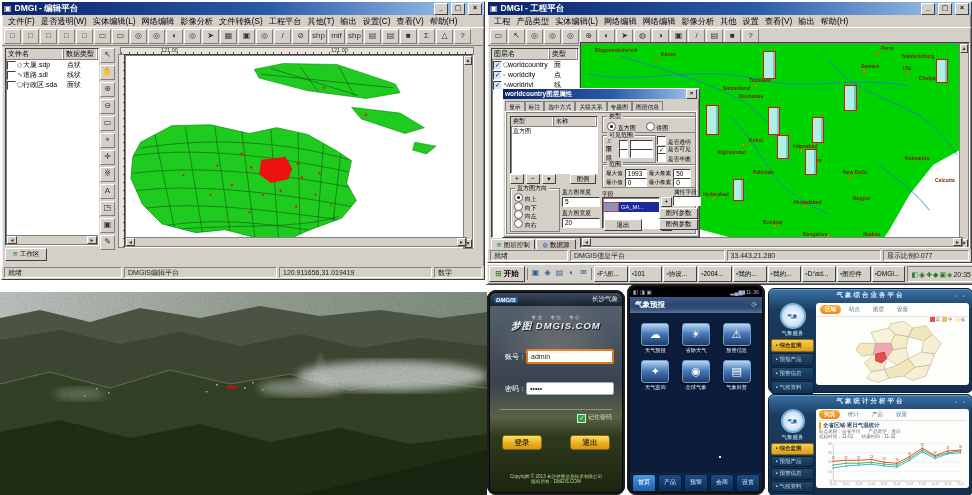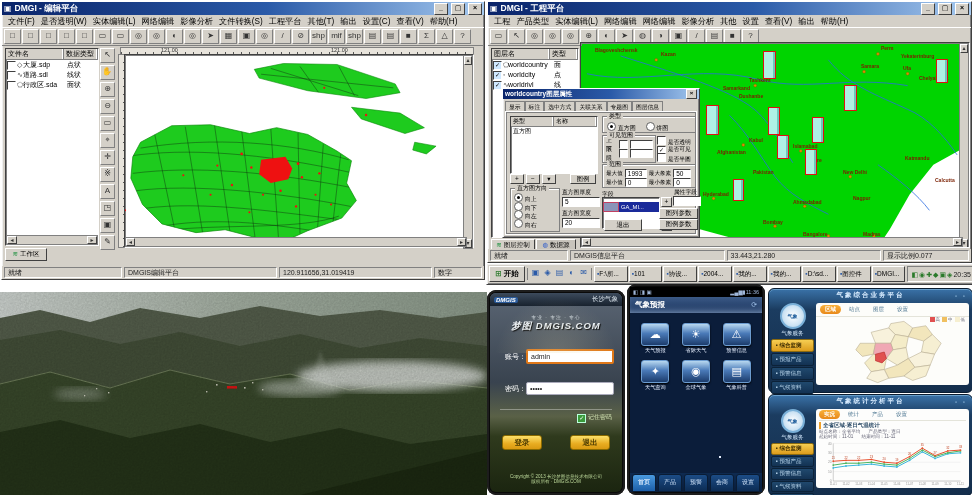--- a/index.html
+++ b/index.html
@@ -651,21 +651,21 @@
       <span class="yellowbtn" style="width:38px;height:13px">退出</span>
     </div>
     <div style="position:absolute;left:0;right:0;bottom:8px;text-align:center;font-size:4.6px;color:#bcd89a">
       <div>Copyright © 2013 长沙梦图信息技术有限公司</div>
       <div>版权所有 · DMGIS.COM</div>
     </div>
   </div>
 </div>
 
 <div class="abs phone" style="left:627px;top:284px;width:138px;height:211px">
-  <div class="abs" style="left:3px;top:3px;right:3px;bottom:3px;border-radius:0;overflow:hidden;background:#0b1d3a;
+  <div class="abs" style="left:3px;top:3px;right:3px;bottom:3px;border-radius:6px;overflow:hidden;background:#0b1d3a;
       background-image:radial-gradient(1px 1px at 20px 90px,#cfe0ff 50%,transparent 51%),radial-gradient(1px 1px at 60px 140px,#cfe0ff 50%,transparent 51%),radial-gradient(1px 1px at 100px 110px,#9fc0e8 50%,transparent 51%),radial-gradient(1px 1px at 118px 160px,#cfe0ff 50%,transparent 51%),radial-gradient(1.5px 1.5px at 90px 170px,#e8f0ff 50%,transparent 51%),radial-gradient(1px 1px at 40px 120px,#9fc0e8 50%,transparent 51%),radial-gradient(1px 1px at 112px 75px,#cfe0ff 50%,transparent 51%)">
     <div style="height:10px;background:#000;display:flex;align-items:center;padding:0 3px;color:#9fb6d8;font-size:5.5px">
       <span>◧ ◨ ▣</span>
         <span style="flex:1"></span>
       <span>▂▄▆</span>
       <span>▮</span>
       <span>11:36</span>
     </div>
     <div style="height:16px;background:linear-gradient(#3c5a86,#16305a);display:flex;align-items:center;padding:0 5px;
          box-shadow:inset 0 -6px 8px -6px #a8c0e0">

